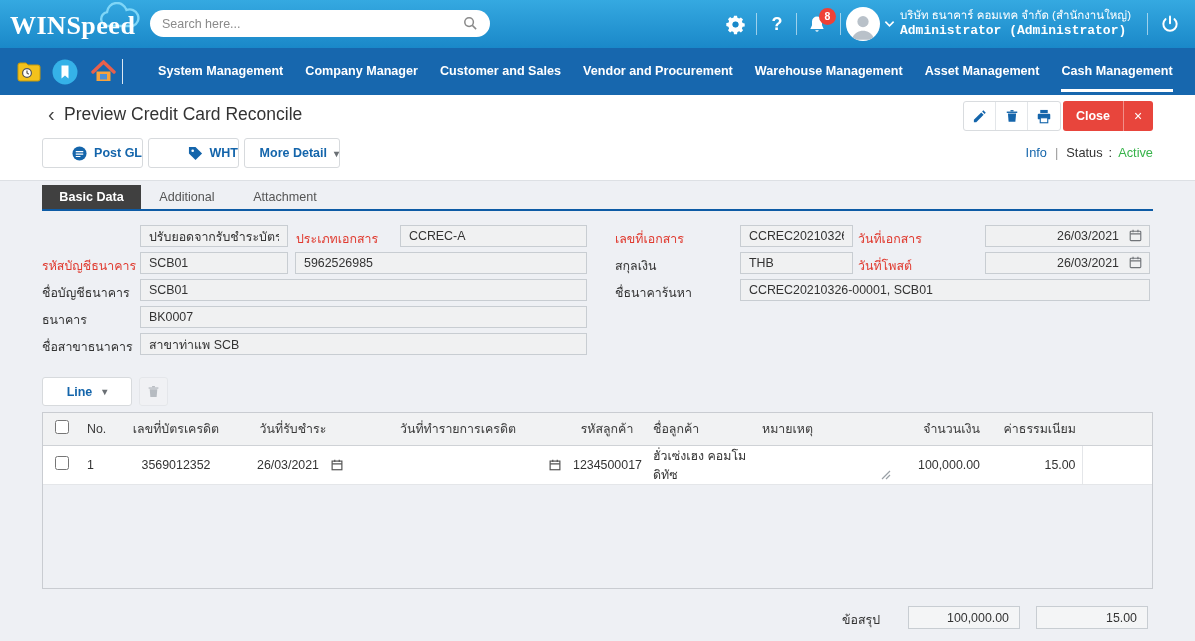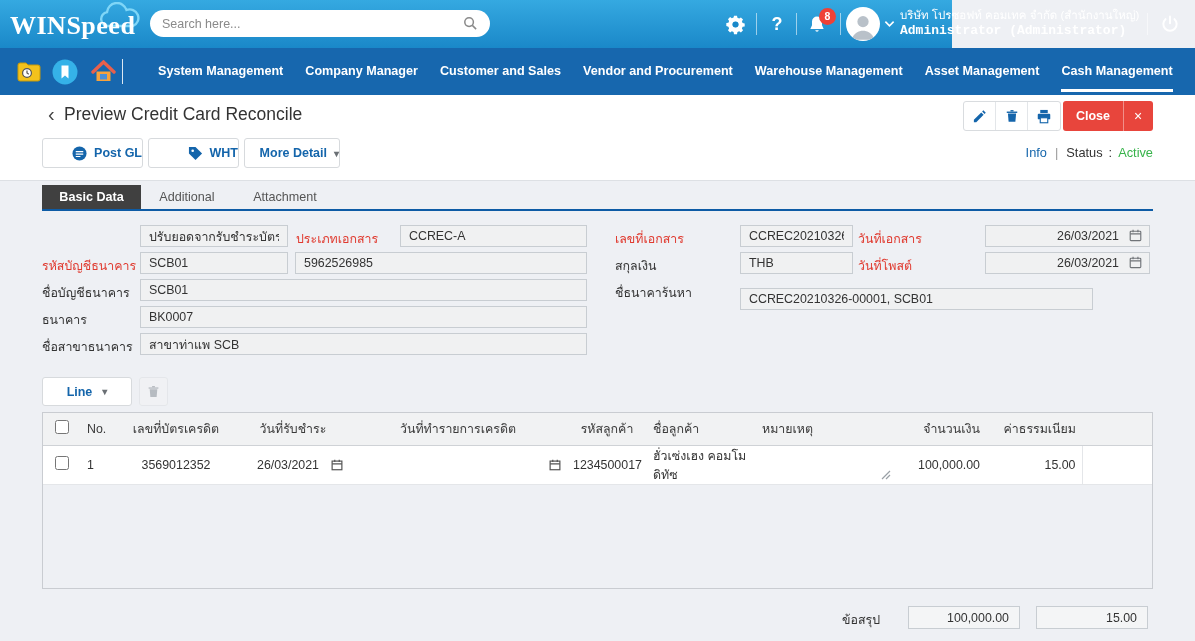--- a/index.html
+++ b/index.html
@@ -1,21 +1,21 @@
 <!DOCTYPE html>
 <html><head>
 <meta charset="utf-8">
 <style>
   * { box-sizing: border-box; margin: 0; padding: 0; }
   html,body { width:1195px; height:641px; overflow:hidden; }
   body { font-family:"Liberation Sans", sans-serif; background:#eef0f4; color:#333; }
   #app { position:relative; width:1195px; height:641px; }
 
   
-  .topbar { position:absolute; left:0; top:0; width:952px; height:48px;
+  .topbar { position:absolute; left:0; top:0; width:1195px; height:48px;
     background:linear-gradient(180deg,#35a9e1 0%,#1a88c9 100%); }
   .logo-wrap { position:absolute; left:10px; top:9px; width:130px; height:34px; }
   .logo-text { font-family:"Liberation Serif", serif; font-weight:bold; font-size:26px; color:#fff; letter-spacing:.5px; position:absolute; left:0; top:2px;}
   .cloud-icon { position:absolute; left:88px; top:-7px; }
   .search-pill { position:absolute; left:150px; top:10px; width:340px; height:27px; background:#fff; border-radius:14px; display:flex; align-items:center; padding:0 12px; }
   .search-pill input { flex:1; border:none; outline:none; font-size:12.5px; color:#444; background:transparent; font-family:"Liberation Sans", sans-serif;}
   .search-pill input::placeholder { color:#8a8a8a; }
   .tb-sep { position:absolute; top:13px; width:1px; height:22px; background:rgba(255,255,255,.55); }
   .tb-icon-btn { position:absolute; top:9px; width:30px; height:30px; display:flex; align-items:center; justify-content:center; cursor:pointer; }
   .help-glyph { color:#fff; font-size:18px; font-weight:bold; }
@@ -141,21 +141,21 @@
         <circle cx="12" cy="8.5" r="4.5"></circle>
           <path d="M3 23c1.2-5.5 5.8-7.3 9-7.3s7.8 1.8 9 7.3z"></path>
       </svg>
     </div>
     <span class="user-chevron">
       <svg width="11" height="8" viewBox="0 0 12 8" fill="none" stroke="#fff" stroke-width="1.8">
           <path d="M1.5 1.5 6 6l4.5-4.5"></path>
         </svg>
     </span>
     <div class="user-text">
-      <div class="line1">บริษัท โปรซอฟท์ คอมเทค จำกัด (สำนักงานใหญ่)</div>
+      <div class="line1">บริษัท ธนาคาร์ คอมเทค จำกัด (สำนักงานใหญ่)</div>
       <div class="line2">Administrator (Administrator)</div>
     </div>
     <div class="tb-sep" style="left:1147px"></div>
     <div class="tb-icon-btn" style="left:1155px">
       <span>
         <svg width="20" height="20" viewBox="0 0 24 24" fill="none" stroke="#fff" stroke-width="2.4" stroke-linecap="round">
           <path d="M12 3v8"></path>
             <path d="M6.6 6.2a8 8 0 1 0 10.8 0"></path>
         </svg>
       </span>
@@ -328,21 +328,21 @@
     <input readonly="" value="26/03/2021" style="">
     <span class="cal-in-field">
       <svg width="13" height="13" viewBox="0 0 16 16" fill="none" stroke="#707478" stroke-width="1.4">
           <rect x="1.5" y="2.8" width="13" height="11.5" rx="1"></rect>
           <path d="M1.5 6h13M5 1v3M11 1v3"></path>
         </svg>
     </span>
   </div>
 
   <div class="flabel" style="left:615px;top:279px;width:120px">ชื่ธนาคาร้นหา</div>
-  <div class="field" style="left:740px;top:288px;width:353px">
+  <div class="field" style="left:740px;top:279px;width:410px">
     <input readonly="" value="CCREC20210326-00001, SCB01" style="">
   </div>
 
   <div class="line-btn">
     <span>Line</span>
     <span class="caret">▾</span>
   </div>
   <div class="grid-del-btn">
     <span>
       <svg width="13" height="14" viewBox="0 0 24 24" fill="#8a9098">

